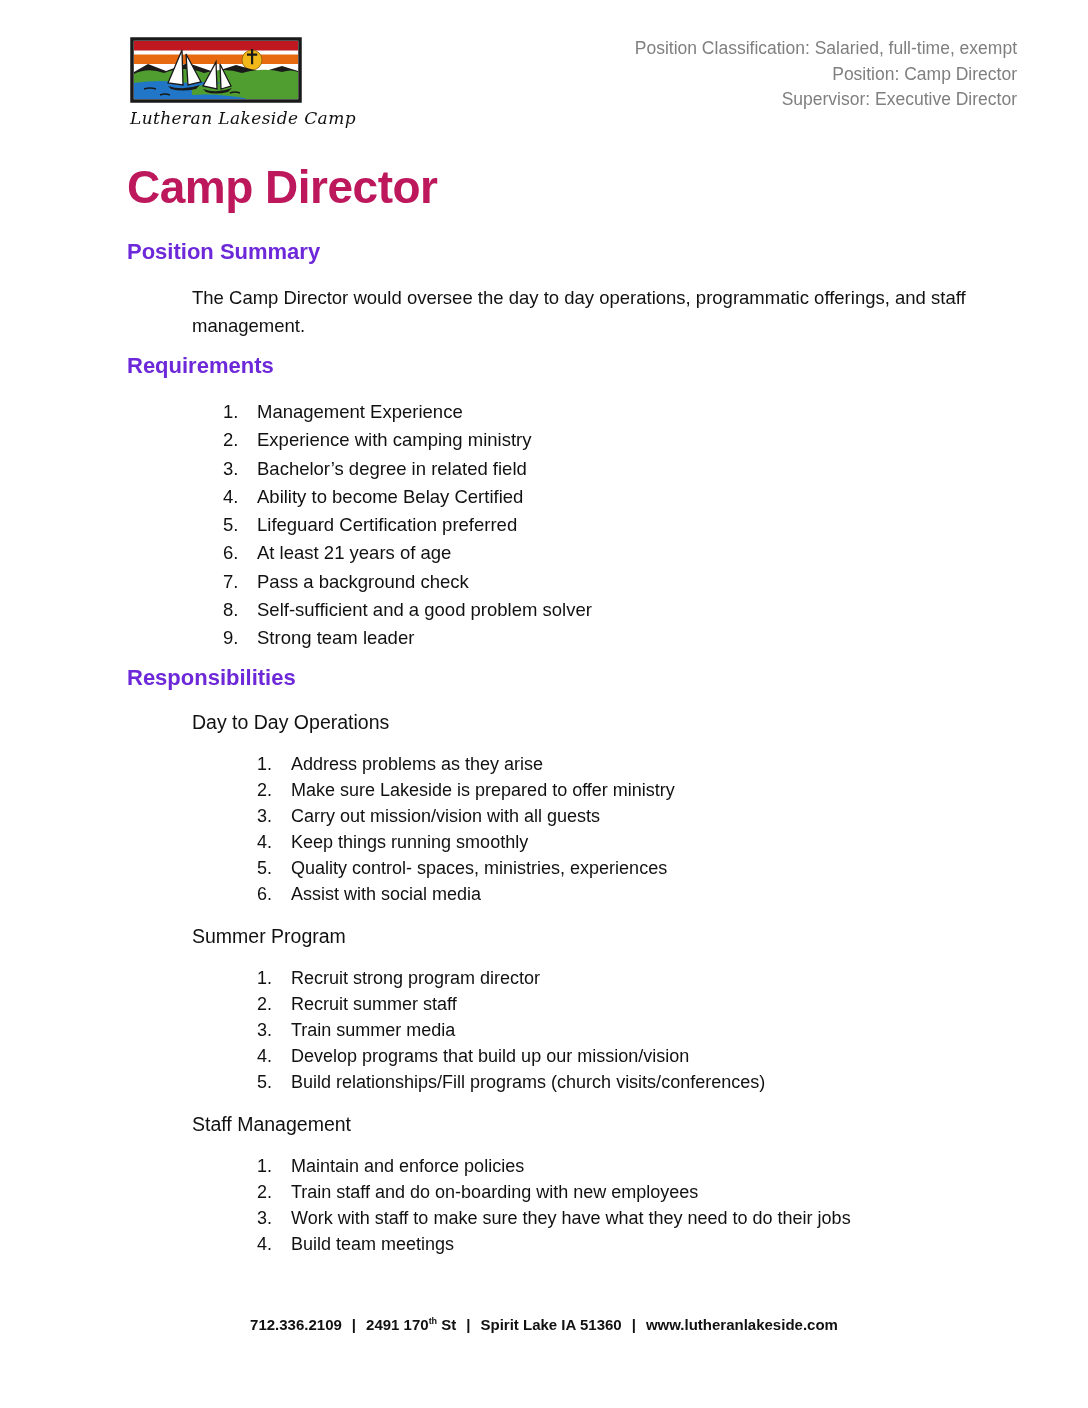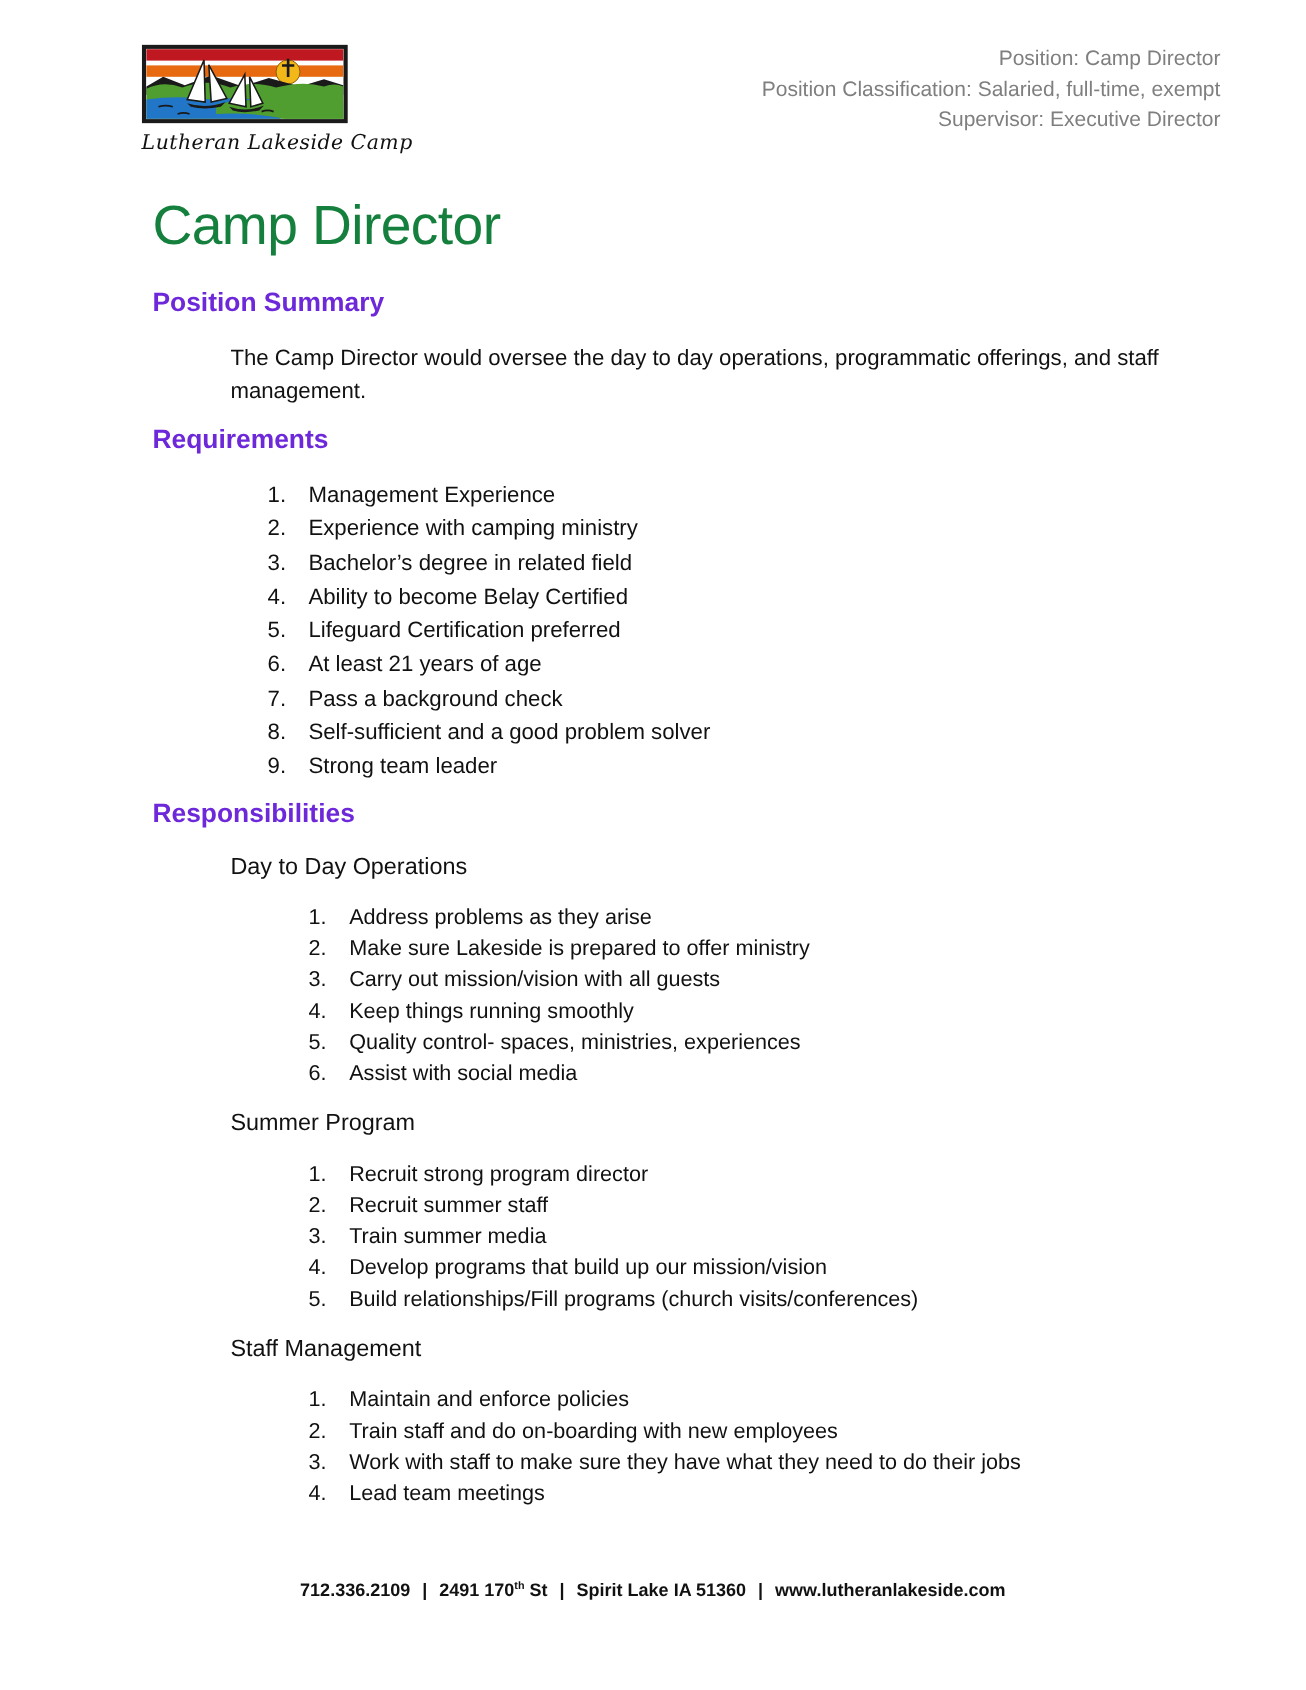--- a/index.html
+++ b/index.html
@@ -7,44 +7,44 @@
   .page {
     position:relative;
     width:1088px; height:1408px;
     background:#ffffff;
     font-family:"Liberation Sans", sans-serif;
     color:#111111;
     overflow:hidden;
   }
 
   
-  .logo-block { position:absolute; left:118px; top:37px; width:180px; }
+  .logo-block { position:absolute; left:130px; top:37px; width:180px; }
   .logo-caption {
     margin-top:1px;
     font-family:"DejaVu Serif", serif;
     font-style:italic;
     font-size:17px;
     letter-spacing:0.4px;
     color:#111111;
     white-space:nowrap;
   }
   .header-meta {
     position:absolute; right:71px; top:36px;
     text-align:right;
     font-size:17.5px; line-height:25.5px;
     color:#7f7f7f;
   }
 
   
   .doc { position:absolute; left:127px; top:162px; width:889px; }
 
   .doc-title {
-    font-size:46px; line-height:50px; font-weight:normal;
+    font-size:46px; line-height:50px; font-weight:bold;
     letter-spacing:-0.5px;
-    color:#15803d;
+    color:#be185d;
     margin:0 0 27px 0;
   }
   h2.section-heading {
     font-size:22px; line-height:26px; font-weight:bold;
     color:#6d28d9;
     margin:0 0 19px 0;
   }
   .summary-text {
     font-size:18.5px; line-height:28px;
     margin:0 0 13px 65px;
@@ -93,22 +93,22 @@
       <path d="M38 49 Q53 54 70 48 L66 52 Q52 55 41 52 Z" fill="#1a1a1a"></path>
       <path d="M86 25 L87 52 L73 49 Z" fill="#ffffff" stroke="#1a1a1a" stroke-width="1.3"></path>
       <path d="M90 27 L91 52 L101 49 Z" fill="#ffffff" stroke="#1a1a1a" stroke-width="1.3"></path>
       <path d="M73 52 Q87 57 102 51 L98 55 Q85 58 76 55 Z" fill="#1a1a1a"></path>
       <path d="M14 52 q6 -2 12 0 M100 56 q5 -2 10 0 M30 58 q5 -2 10 0" stroke="#1a1a1a" stroke-width="1.4" fill="none"></path>
     </svg>
     <div class="logo-caption">Lutheran Lakeside Camp</div>
   </div>
 
   <div class="header-meta">
+    <div>Position Classification: Salaried, full-time, exempt</div>
     <div>Position: Camp Director</div>
-    <div>Position Classification: Salaried, full-time, exempt</div>
     <div>Supervisor: Executive Director</div>
   </div>
 
   <div class="doc">
 
     <h1 class="doc-title">Camp Director</h1>
 
     <h2 class="section-heading">Position Summary</h2>
     <p class="summary-text">The Camp Director would oversee the day to day operations, programmatic offerings, and staff management.</p>
 
@@ -239,21 +239,21 @@
           <span class="li-text">Train staff and do on-boarding with new employees</span>
         </div>
 
         <div class="li-row">
           <span class="li-num">3.</span>
           <span class="li-text">Work with staff to make sure they have what they need to do their jobs</span>
         </div>
 
         <div class="li-row">
           <span class="li-num">4.</span>
-          <span class="li-text">Lead team meetings</span>
+          <span class="li-text">Build team meetings</span>
         </div>
       </div>
 
   </div>
 
   <div class="footer">
     <span>712.336.2109</span><span class="sep">|</span><span><span>2491 170</span><sup>th</sup><span> St</span></span><span class="sep">|</span><span>Spirit Lake IA 51360</span><span class="sep">|</span><span>www.lutheranlakeside.com</span>
   </div>
 
 </div>

